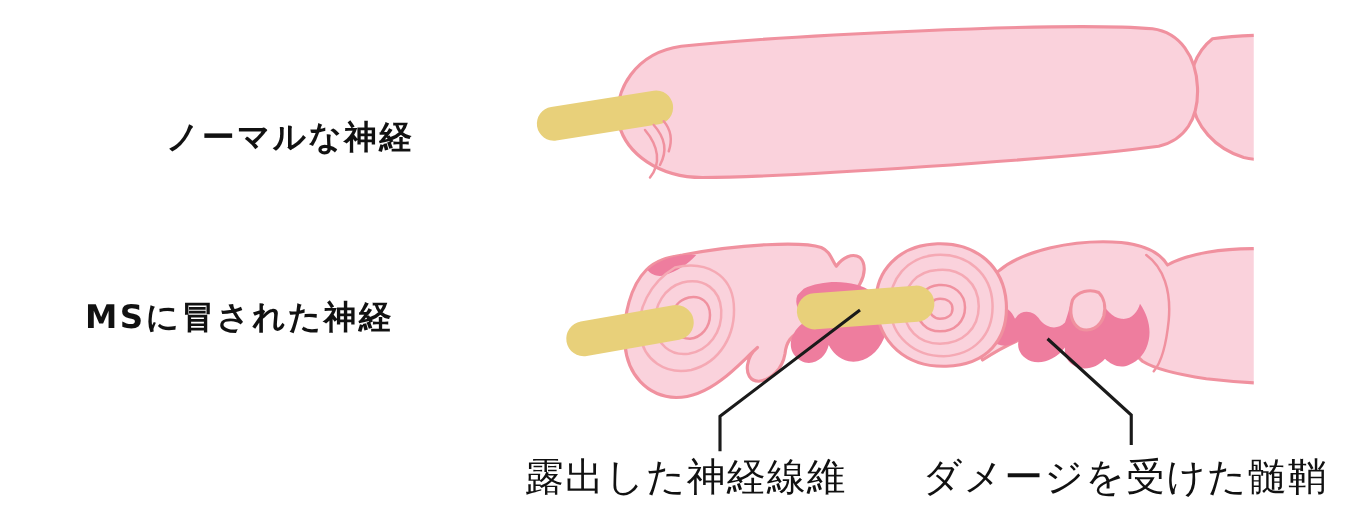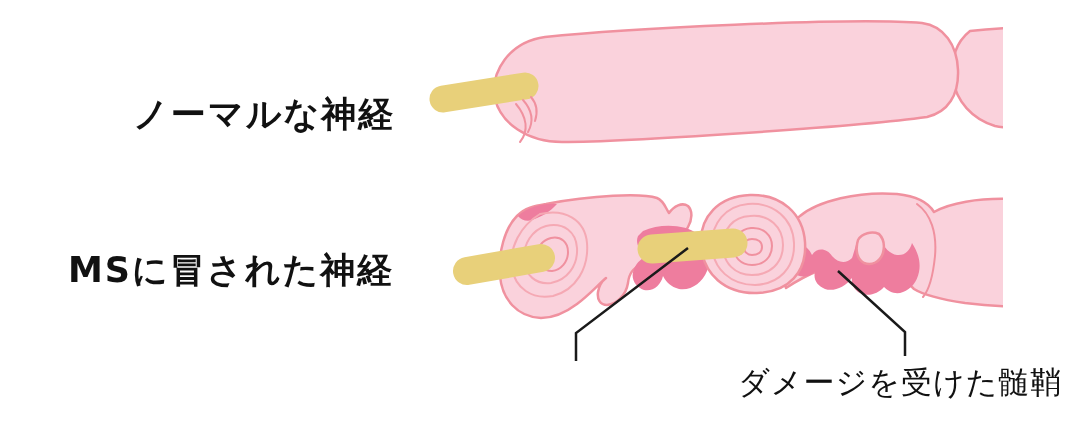--- a/index.html
+++ b/index.html
@@ -15,21 +15,21 @@
   }
   .stage{position:absolute;left:0;top:0;width:1080px;height:422px;}
   svg{position:absolute;left:0;top:0;}
   .myelin{fill:var(--myelin-fill);stroke:var(--myelin-outline);stroke-width:2.5;stroke-linejoin:round;}
   .line-hard{fill:none;stroke:var(--myelin-outline);stroke-width:2;stroke-linecap:round;}
   .line-soft{fill:none;stroke:var(--myelin-inner-line);stroke-width:2;stroke-linecap:round;}
   .damage{fill:var(--damage-fill);stroke:none;}
   .axon{fill:none;stroke:var(--axon-fill);stroke-linecap:round;}
   .annot{fill:none;stroke:var(--annotation-line);stroke-width:2.5;stroke-linejoin:miter;}
   .row-label{
-    position:absolute;color:var(--text);font-weight:bold;font-size:35px;
+    position:absolute;color:var(--text);font-weight:bold;font-size:26px;
     letter-spacing:2px;line-height:1;white-space:nowrap;
   }
   .annot-label{
     position:absolute;color:var(--text);font-weight:normal;font-size:31px;
     letter-spacing:1px;line-height:1;white-space:nowrap;
   }
 </style>
 </head>
 <body>
 
@@ -89,17 +89,18 @@
 
       <path class="axon" stroke-width="29" d="M 652 249 L 733 243"></path>
 
       <path class="annot" d="M 688 248 L 576 333 L 576 361"></path>
       <path class="annot" d="M 838 271 L 905 332 L 905 356"></path>
     </g>
   </svg>
 
   <div class="row-label" style="left:133px;top:97px;">ノーマルな神経</div>
 
-  <div class="row-label" style="left:68px;top:253px;">MSに冒された神経</div>
+  <div class="row-label" style="left:68px;top:241px;">MSに冒された神経</div>
 
+  <div class="annot-label" style="left:420px;top:367px;">露出した神経線維</div>
 
   <div class="annot-label" style="left:702px;top:367px;margin-left:36px;">ダメージを受けた髄鞘</div>
 </div>
 
 </body></html>

